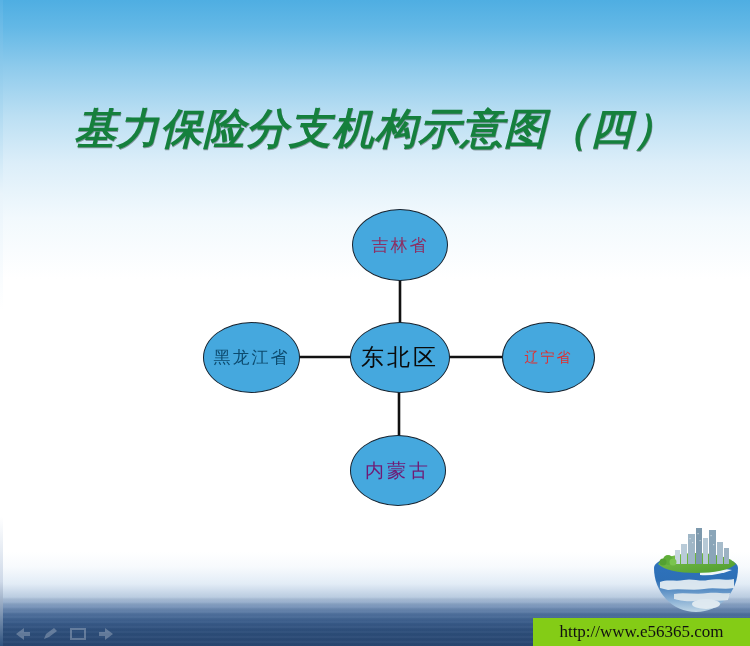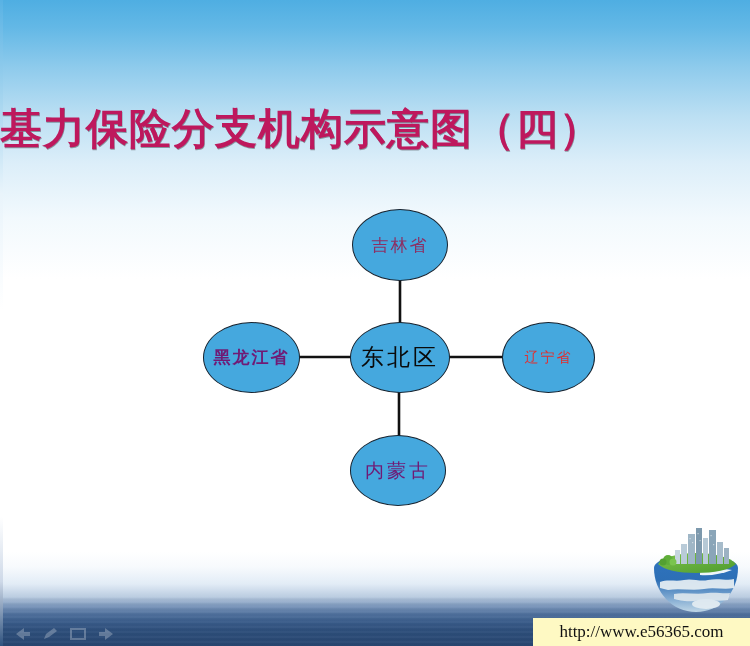--- a/index.html
+++ b/index.html
@@ -80,26 +80,27 @@
         #58B2E4 0%, #9FD2EE 14%, #E9F4FB 30%,
         #ffffff 48%, #ffffff 80%, #ced9e8 90%, #2F527E 100%);
   }
 
   
   .slide-title {
     position: absolute;
     left: 0;
     top: 104px;
     width: 750px;
-    text-align: left;
+    text-align: center;
     font-family: "Liberation Serif", "DejaVu Serif", serif;
     font-size: 42px;
     font-weight: bold;
+    font-style: italic;
     letter-spacing: 1px;
-    color: #be185d;
+    color: #15803d;
     white-space: nowrap;
     line-height: 1.2;
     text-shadow: 0.5px 0.5px 0 rgba(0,0,0,0.35);
   }
 
   
   .diagram {
     position: absolute;
     left: 0; top: 0;
     width: 684px; height: 646px;
@@ -128,42 +129,42 @@
     white-space: nowrap;
   }
   .node.center      { left: 350px; top: 322px; width: 100px; height: 71px; }
   .node.top         { left: 352px; top: 209px; width: 96px;  height: 72px; }
   .node.left        { left: 203px; top: 322px; width: 97px;  height: 71px; }
   .node.right       { left: 502px; top: 322px; width: 93px;  height: 71px; }
   .node.bottom      { left: 350px; top: 435px; width: 96px;  height: 71px; }
 
   .node.center .node-label { font-size: 23px; color: #0A0A0A; letter-spacing: 3px; }
   .node.top    .node-label { font-size: 17px; color: #8C2F63; }
-  .node.left   .node-label { font-size: 17px; color: #701a75; font-weight: bold; }
+  .node.left   .node-label { font-size: 17px; color: #0c4a6e; }
   .node.right  .node-label { font-size: 14px; color: #E03030; }
   .node.bottom .node-label { font-size: 19px; color: #701a75; letter-spacing: 3px; }
 
   
   .globe-logo {
     position: absolute;
     left: 644px;
     top: 524px;
     width: 104px;
     height: 94px;
     pointer-events: none;
   }
 
   
   .watermark-url {
     position: absolute;
     left: 533px;
     top: 618px;
     width: 217px;
     height: 28px;
-    background: #fef9c3;
+    background: #84cc16;
     color: #111111;
     font-family: "Liberation Serif", "DejaVu Serif", serif;
     font-size: 17px;
     display: flex;
     align-items: center;
     justify-content: center;
     letter-spacing: 0px;
   }
 
   

